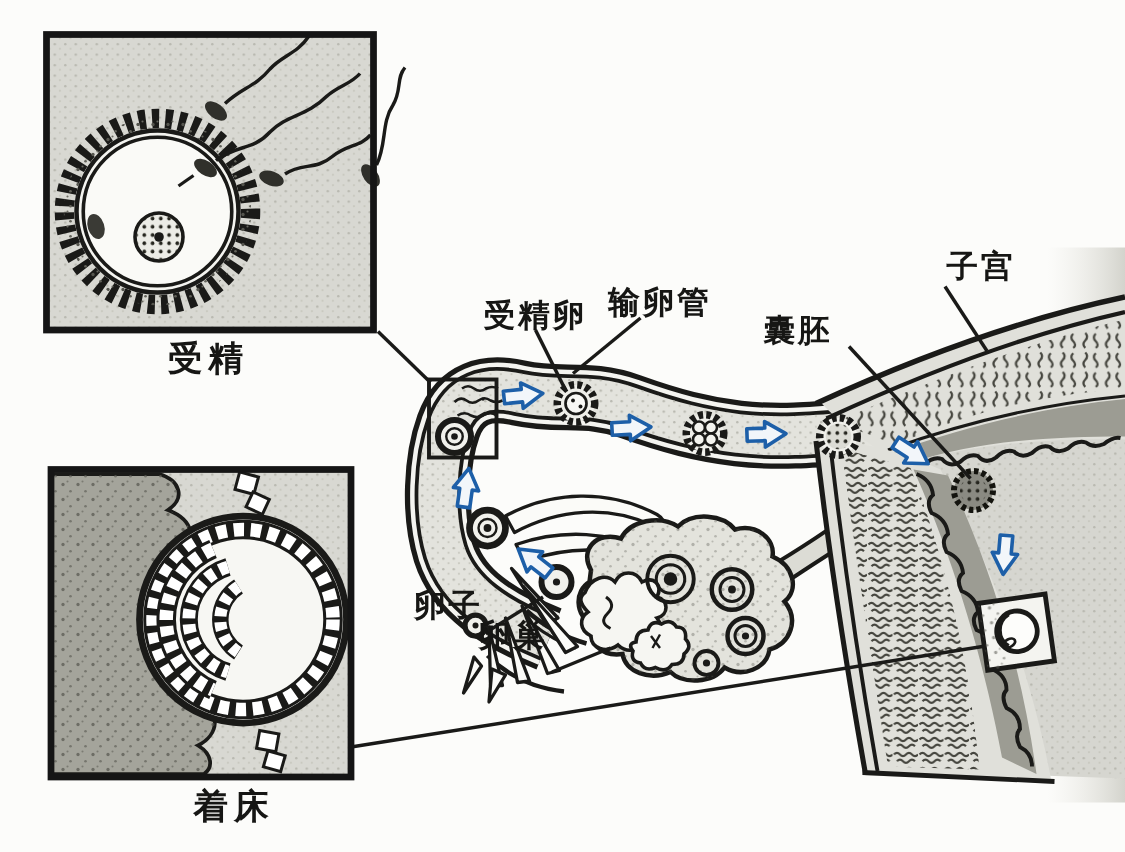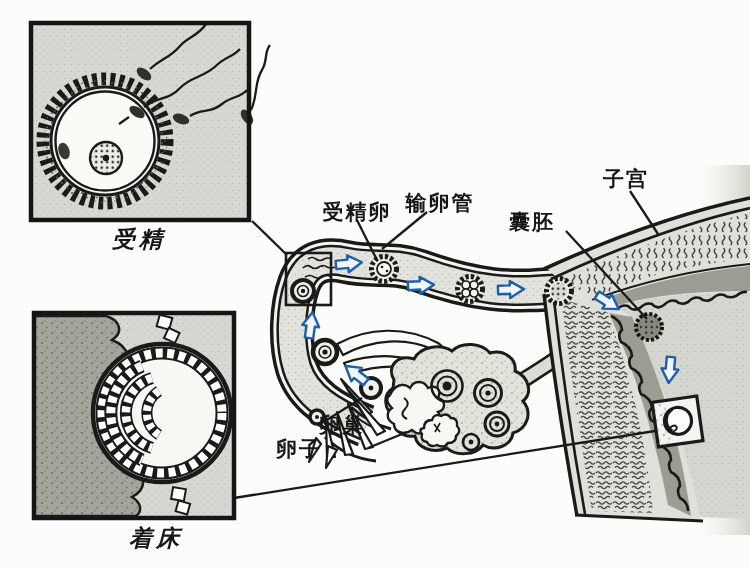--- a/index.html
+++ b/index.html
@@ -1,21 +1,21 @@
 <!DOCTYPE html>
 <html><head>
 <meta charset="utf-8">
 <style>
   html,body{margin:0;padding:0;background:#ffffff;}
   #stage{position:relative;width:750px;height:568px;background:#fcfcfa;overflow:hidden;
          font-family:"Liberation Sans","DejaVu Sans",sans-serif;}
   #stage svg{position:absolute;left:0;top:0;}
   .lbl{position:absolute;transform:translate(-50%,-50%);font-weight:700;font-size:21px;
        line-height:1;color:#161614;letter-spacing:2px;white-space:nowrap;}
-  .cap{font-size:23px;letter-spacing:4px;font-style:italic;}
+  .cap{font-size:23px;letter-spacing:4px;}
 </style>
 </head>
 <body>
 
 <div id="stage">
 <svg width="750" height="568" viewBox="0 0 750 568">
   <defs>
     <pattern id="stip" width="7" height="7" patternUnits="userSpaceOnUse">
       <circle cx="1.5" cy="1.5" r="0.8" fill="#b7b7ae"></circle>
           <circle cx="5" cy="4.5" r="0.7" fill="#c6c6bd"></circle>
@@ -255,18 +255,18 @@
         <rect x="177" y="502" width="12" height="11" transform="rotate(16 183 507)"></rect>
       </g>
     </g>
     <rect x="34" y="313" width="200" height="205" fill="none" stroke="#151515" stroke-width="4.5"></rect>
   </g>
 </svg>
 
 <div class="lbl" style="left:357px;top:211px">受精卵</div>
 <div class="lbl" style="left:440px;top:202px">输卵管</div>
 <div class="lbl" style="left:532px;top:221px">囊胚</div>
-<div class="lbl" style="left:626px;top:178px">子宫</div>
-<div class="lbl" style="left:299px;top:448px">卵子</div>
+<div class="lbl" style="left:654px;top:178px">子宫</div>
+<div class="lbl" style="left:299px;top:404px">卵子</div>
 <div class="lbl" style="left:342px;top:424px">卵巢</div>
 <div class="lbl cap" style="left:139px;top:239px">受精</div>
 <div class="lbl cap" style="left:156px;top:538px">着床</div>
 </div>
 
 </body></html>

